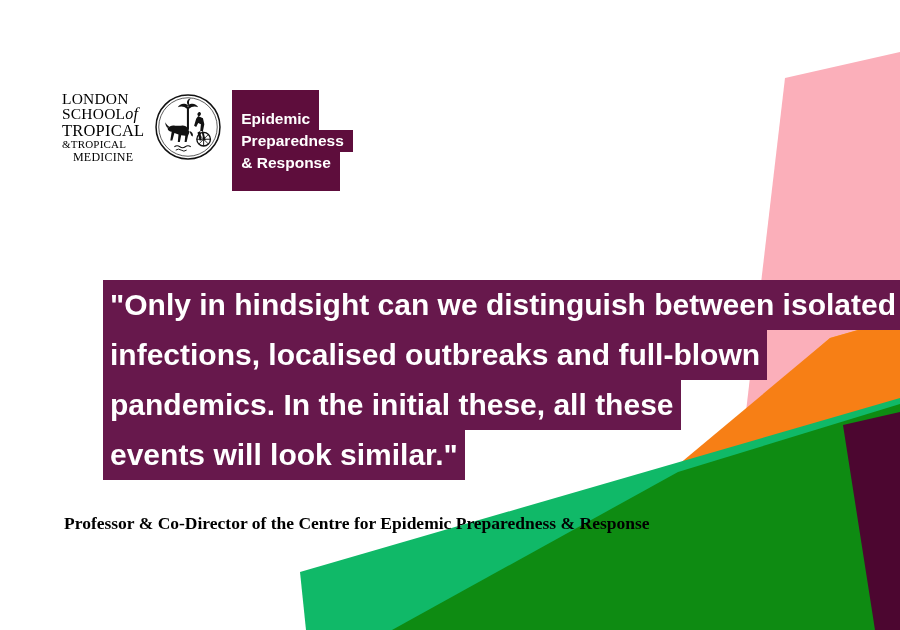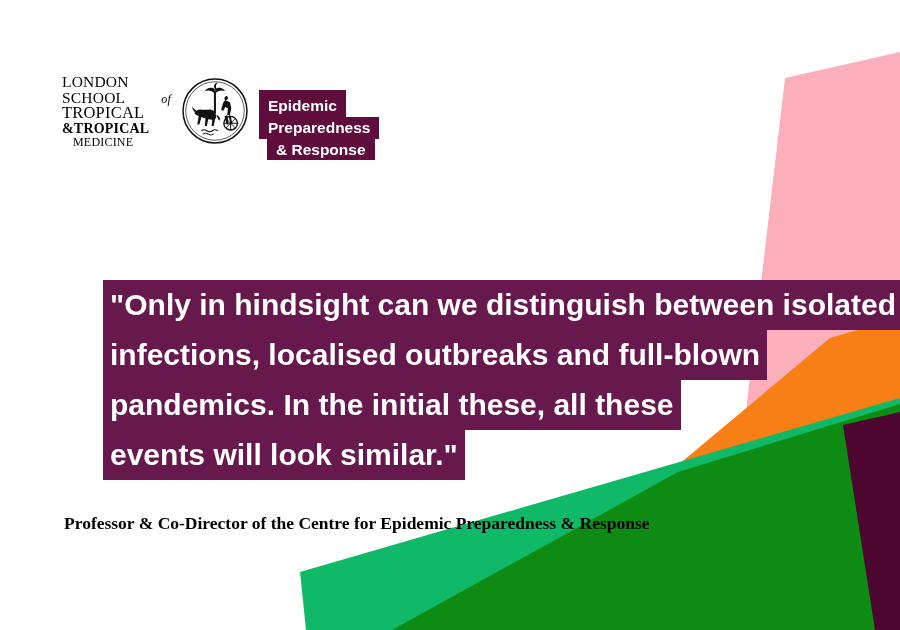--- a/index.html
+++ b/index.html
@@ -45,26 +45,25 @@
     text-align: left;
     padding-right: 6px;
   }
   .lshtm-wordmark div {
     font-size: 15.5px;
     white-space: nowrap;
   }
   .lshtm-wordmark .ln1 { font-size: 15.5px; }
   .lshtm-wordmark .ln2 { font-size: 15.5px; }
   .lshtm-wordmark .ln3 { font-size: 16.5px; }
-  .lshtm-wordmark .ln4 { font-size: 14px; font-weight: bold; }
+  .lshtm-wordmark .ln4 { font-size: 11px; }
   .lshtm-wordmark .ln5 { font-size: 12px; margin-left: 11px; }
   .lshtm-wordmark .small-of {
-    font-size: 12px;
+    font-size: 16px;
     font-style: italic;
-    margin-left: 36px;
   }
   .crest {
     width: 68px;
     height: 68px;
     flex: none;
     margin-left: 4px;
     margin-right: 10px;
   }
   .epr-badge {
     position: relative;
@@ -76,22 +75,22 @@
     font-size: 15.5px;
     line-height: 1.30;
     color: #ffffff;
   }
   .epr-badge span {
     background: #5E0D3C;
     display: block;
     padding: 1px 9px 1px 9px;
     white-space: nowrap;
   }
-  .epr-badge span.first { padding-top: 6px; margin-top: 28px; }
-  .epr-badge span.last  { padding-bottom: 0; margin-left: 8px; }
+  .epr-badge span.first { padding-top: 19px; margin-top: 28px; }
+  .epr-badge span.last  { padding-bottom: 18px; }
 
   
   .quote {
     position: absolute;
     left: 63px;
     top: 250px;
     width: 790px;
     z-index: 4;
     font-family: "Liberation Sans", sans-serif;
     font-weight: bold;

